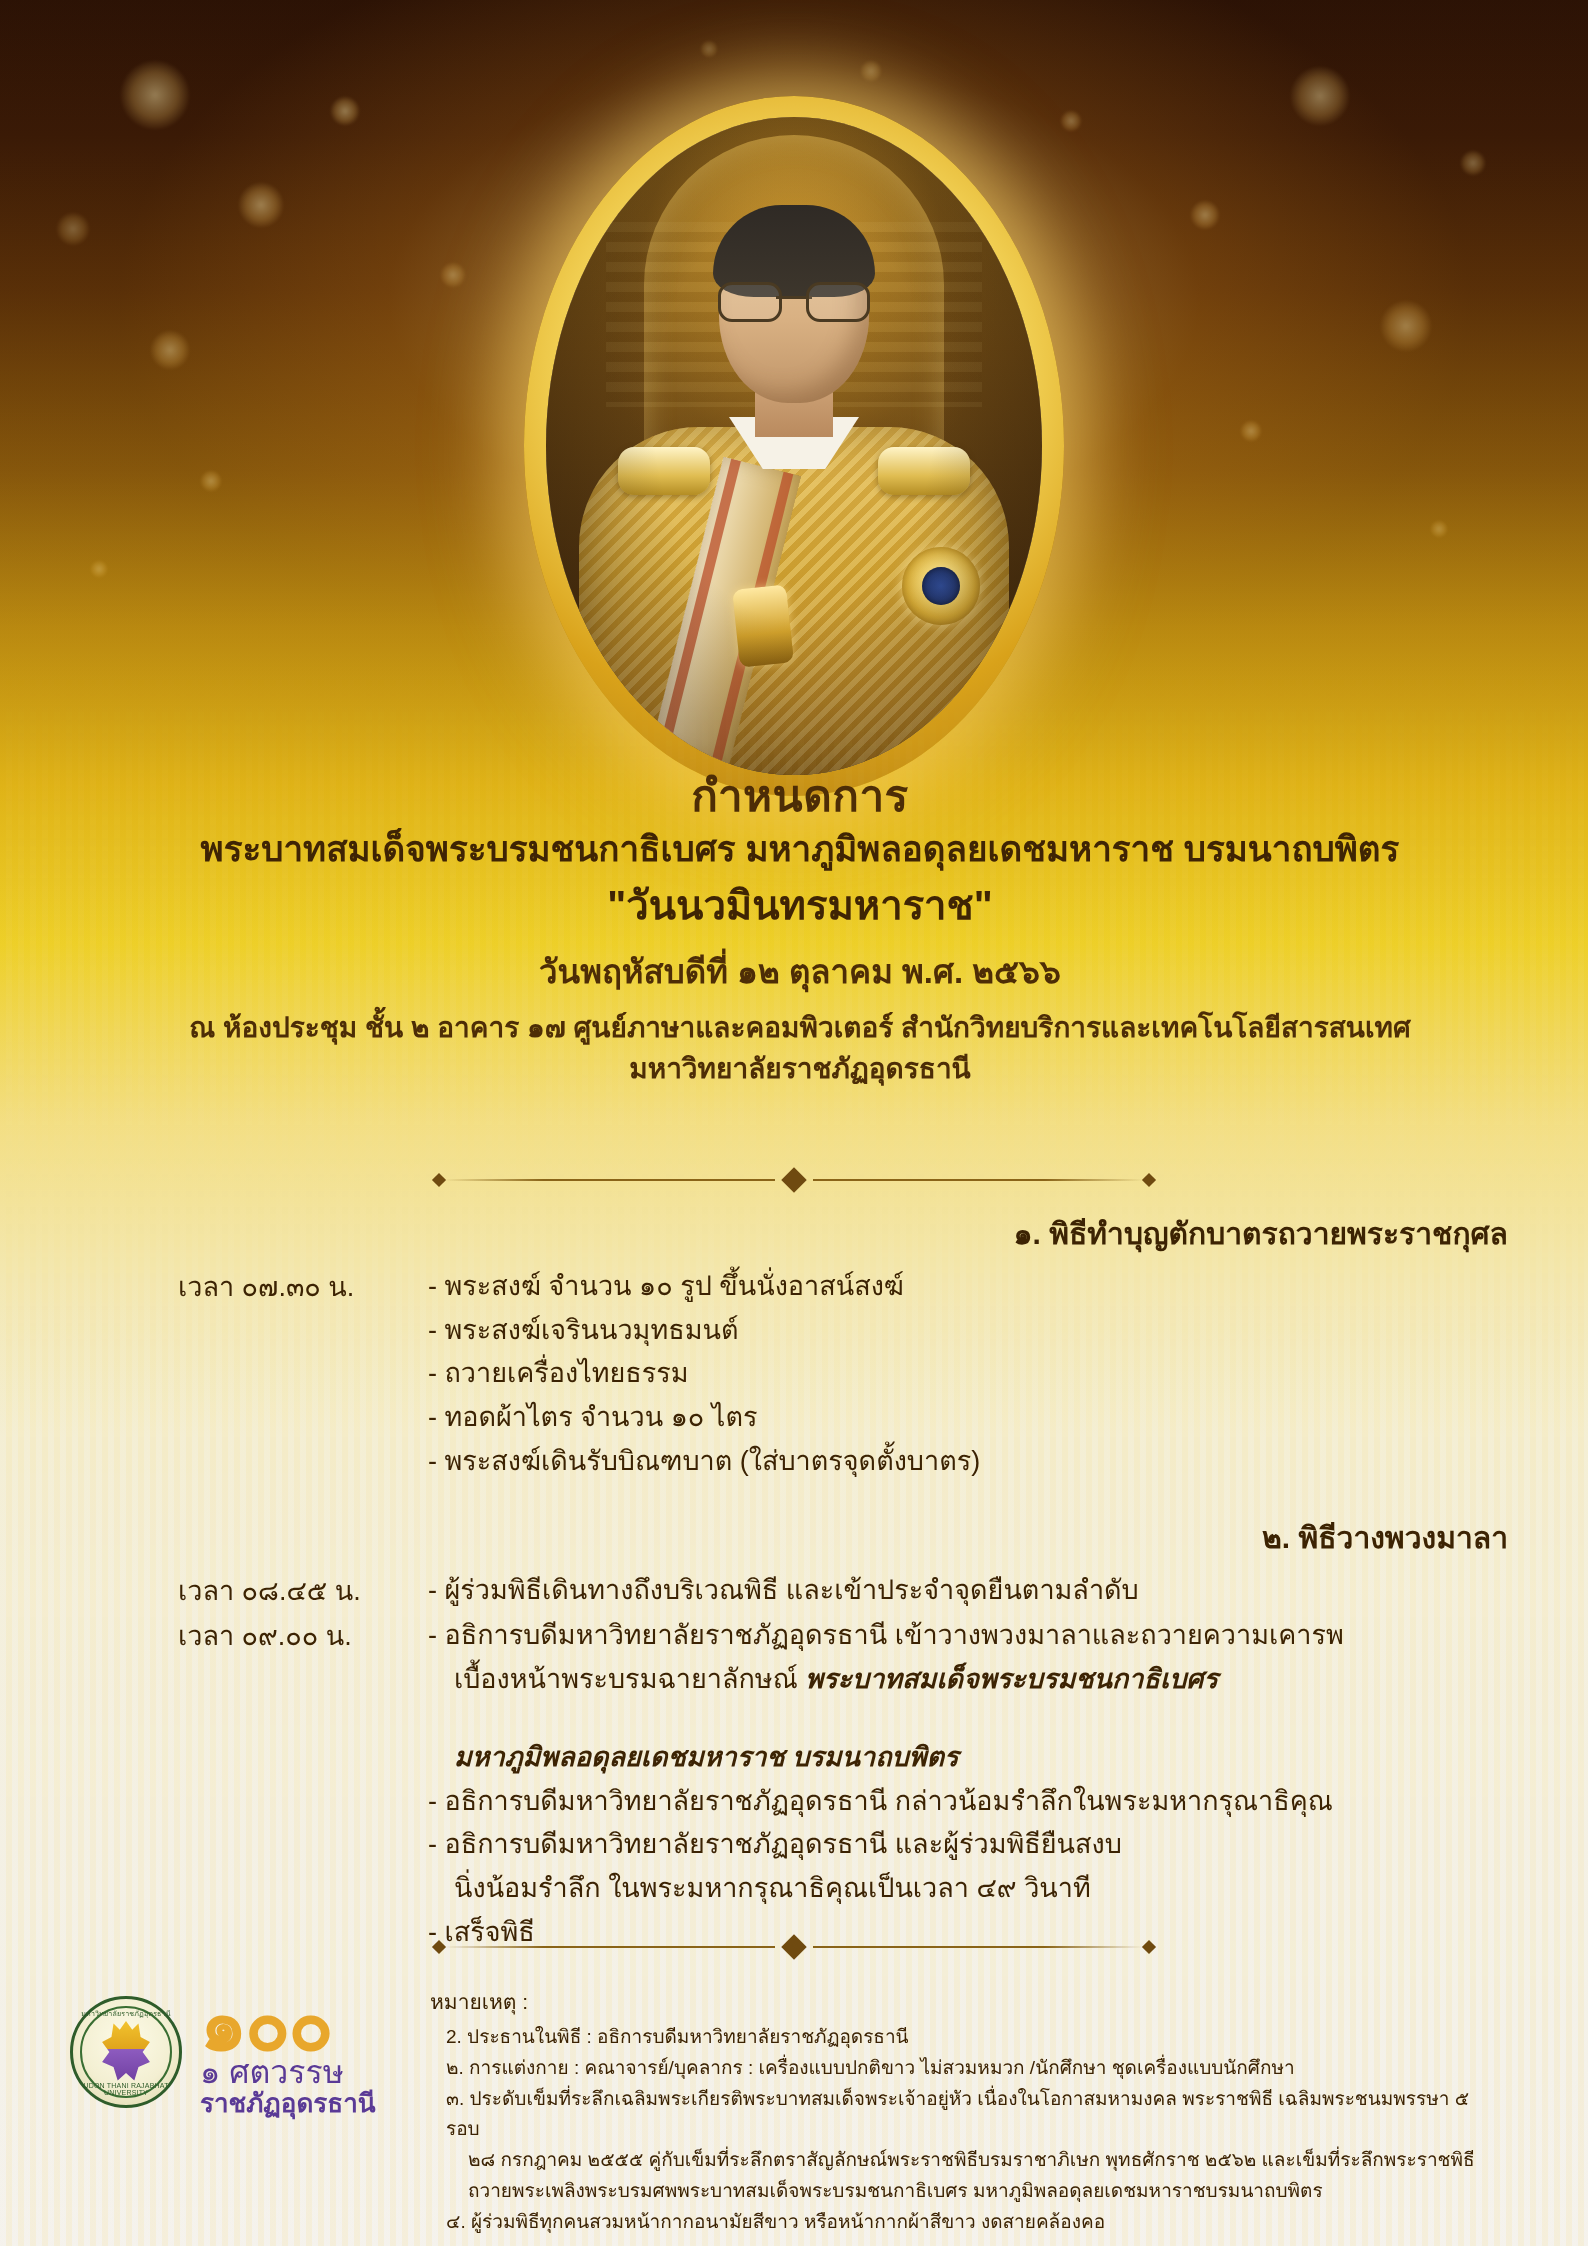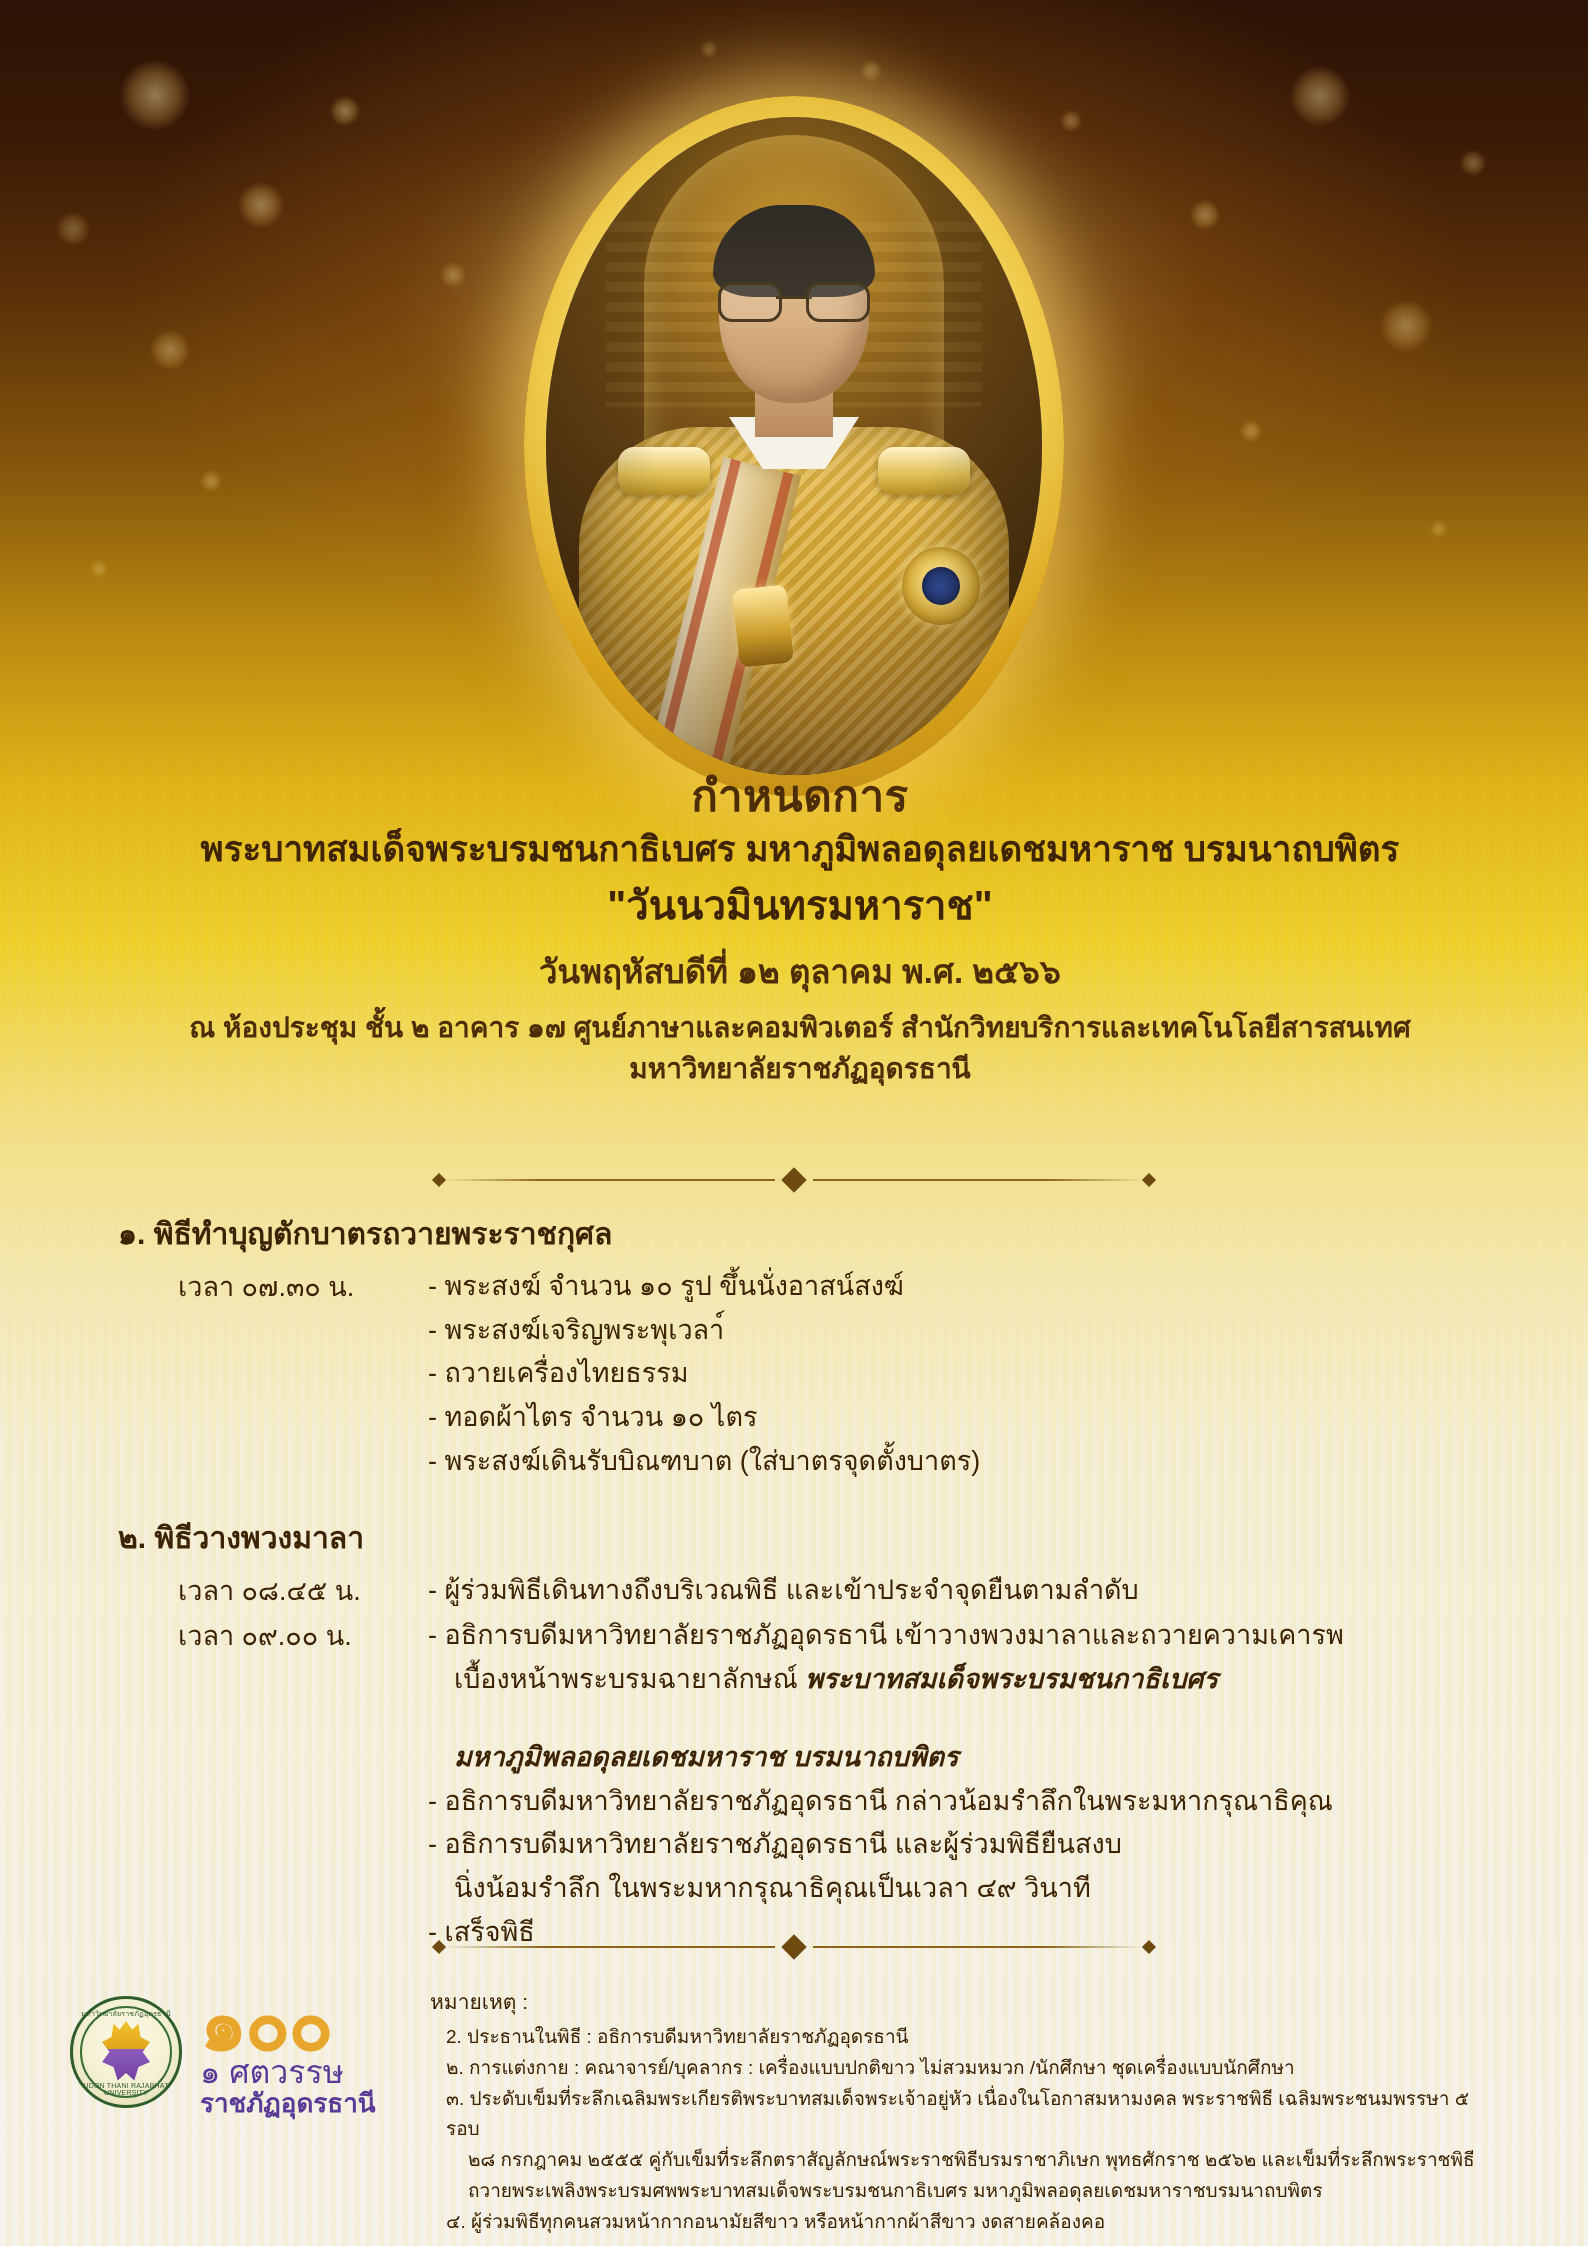--- a/index.html
+++ b/index.html
@@ -297,20 +297,21 @@
     left: 118px;
     right: 80px;
     top: 1210px;
     color: #3c2303;
   }
   .sec-title {
     font-size: 30px;
     font-weight: 700;
     margin: 0 0 8px 0;
     color: #3c2303;
+    text-align: right;
   }
   .sec-block { margin-bottom: 30px; }
   .row {
     display: flex;
     align-items: flex-start;
     margin-bottom: 2px;
   }
   .time {
     width: 310px;
     flex: 0 0 310px;
@@ -489,21 +490,21 @@
   </div>
 
   <div class="schedule">
 
     <div class="sec-block">
       <div class="sec-title">๑. พิธีทำบุญตักบาตรถวายพระราชกุศล</div>
       <div class="row">
         <div class="time">เวลา ๐๗.๓๐ น.</div>
         <div class="items">
           <div class="item">- พระสงฆ์ จำนวน ๑๐ รูป ขึ้นนั่งอาสน์สงฆ์</div>
-          <div class="item">- พระสงฆ์เจริญพระพุเวลา์</div>
+          <div class="item">- พระสงฆ์เจรินนวมุทธมนต์</div>
           <div class="item">- ถวายเครื่องไทยธรรม</div>
           <div class="item">- ทอดผ้าไตร จำนวน ๑๐ ไตร</div>
           <div class="item">- พระสงฆ์เดินรับบิณฑบาต (ใส่บาตรจุดตั้งบาตร)</div>
         </div>
       </div>
     </div>
 
     <div class="sec-block">
       <div class="sec-title">๒. พิธีวางพวงมาลา</div>
 

